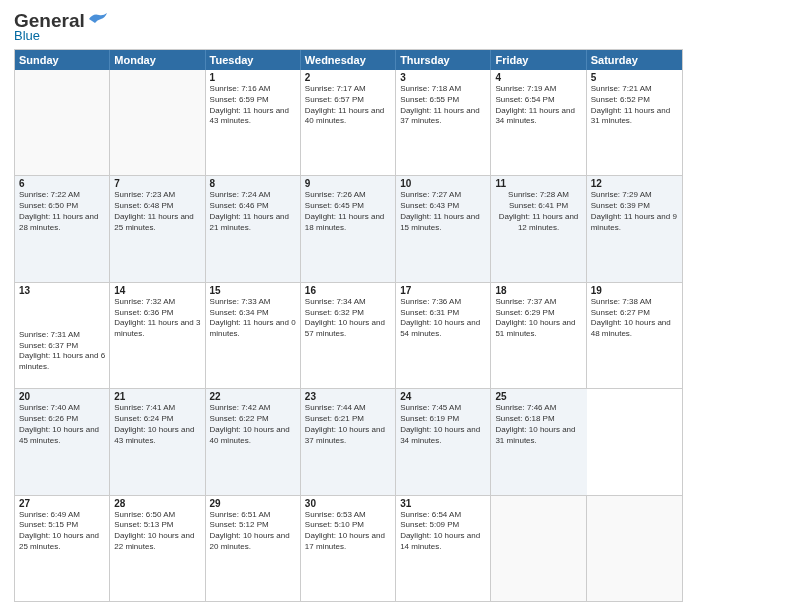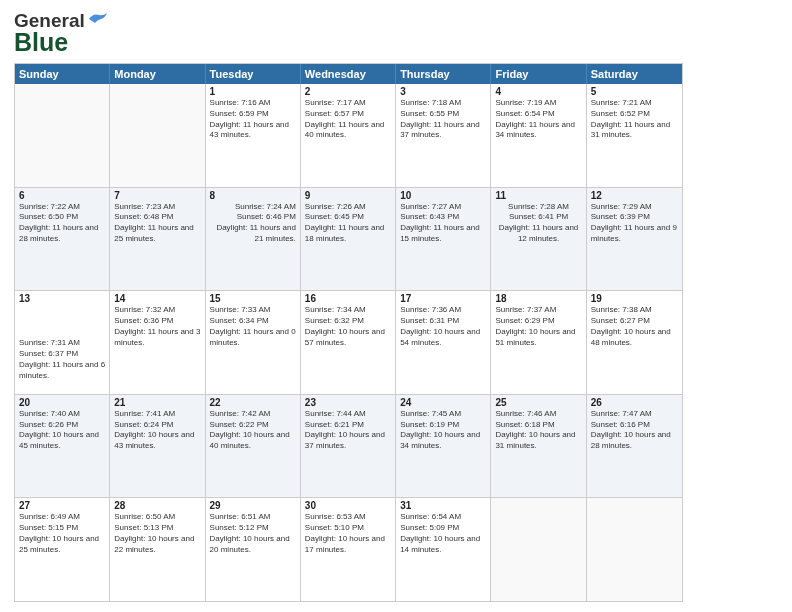--- a/index.html
+++ b/index.html
@@ -105,21 +105,21 @@
 
 <div class="page">
   <div class="header">
     <div class="logo">
       <div class="logo-row">
         <span style="font-size:19px;font-weight:bold;color:#333;">General</span>
         <svg width="22" height="16" viewBox="0 0 22 16" style="margin-left:2px;margin-top:-4px;">
           <path d="M2,8 Q6,2 12,4 Q16,5 20,2 Q18,7 14,8 Q10,9 8,12 Q5,10 2,8 Z" fill="#4a90d9"></path>
         </svg>
       </div>
-      <div style="font-size:25px;font-weight:bold;color:#14532d;margin-top:-4px;">Blue</div>
+      <div style="font-size:13px;font-weight:normal;color:#0369a1;margin-top:-4px;">Blue</div>
     </div>
     <div class="title-block">
       <div class="month-title"></div>
       <div class="subtitle"></div>
     </div>
   </div>
 
   <div class="calendar">
     <div class="cal-header">
     <div class="cal-header-cell">Sunday</div>
@@ -173,21 +173,21 @@
 Daylight: 11 hours and 28 minutes.</div>
           </div>
           <div class="cal-cell">
             <div class="day-num">7</div>
             <div class="day-info" style="white-space: pre-line;">Sunrise: 7:23 AM
 Sunset: 6:48 PM
 Daylight: 11 hours and 25 minutes.</div>
           </div>
           <div class="cal-cell">
             <div class="day-num">8</div>
-            <div class="day-info" style="white-space: pre-line; text-align: right;">Sunrise: 7:24 AM
+            <div class="day-info" style="white-space: pre-line;">Sunrise: 7:24 AM
 Sunset: 6:46 PM
 Daylight: 11 hours and 21 minutes.</div>
           </div>
           <div class="cal-cell">
             <div class="day-num">9</div>
             <div class="day-info" style="white-space: pre-line;">Sunrise: 7:26 AM
 Sunset: 6:45 PM
 Daylight: 11 hours and 18 minutes.</div>
           </div>
           <div class="cal-cell">
@@ -282,26 +282,20 @@
             <div class="day-num">24</div>
             <div class="day-info" style="white-space: pre-line;">Sunrise: 7:45 AM
 Sunset: 6:19 PM
 Daylight: 10 hours and 34 minutes.</div>
           </div>
           <div class="cal-cell">
             <div class="day-num">25</div>
             <div class="day-info" style="white-space: pre-line;">Sunrise: 7:46 AM
 Sunset: 6:18 PM
 Daylight: 10 hours and 31 minutes.</div>
-          </div>
-          <div class="cal-cell">
-            <div class="day-num">26</div>
-            <div class="day-info" style="white-space: pre-line;">Sunrise: 7:47 AM
-Sunset: 6:16 PM
-Daylight: 10 hours and 28 minutes.</div>
           </div>
         </div>
         <div class="cal-row">
           <div class="cal-cell">
             <div class="day-num">27</div>
             <div class="day-info" style="white-space: pre-line;">Sunrise: 6:49 AM
 Sunset: 5:15 PM
 Daylight: 10 hours and 25 minutes.</div>
           </div>
           <div class="cal-cell">

